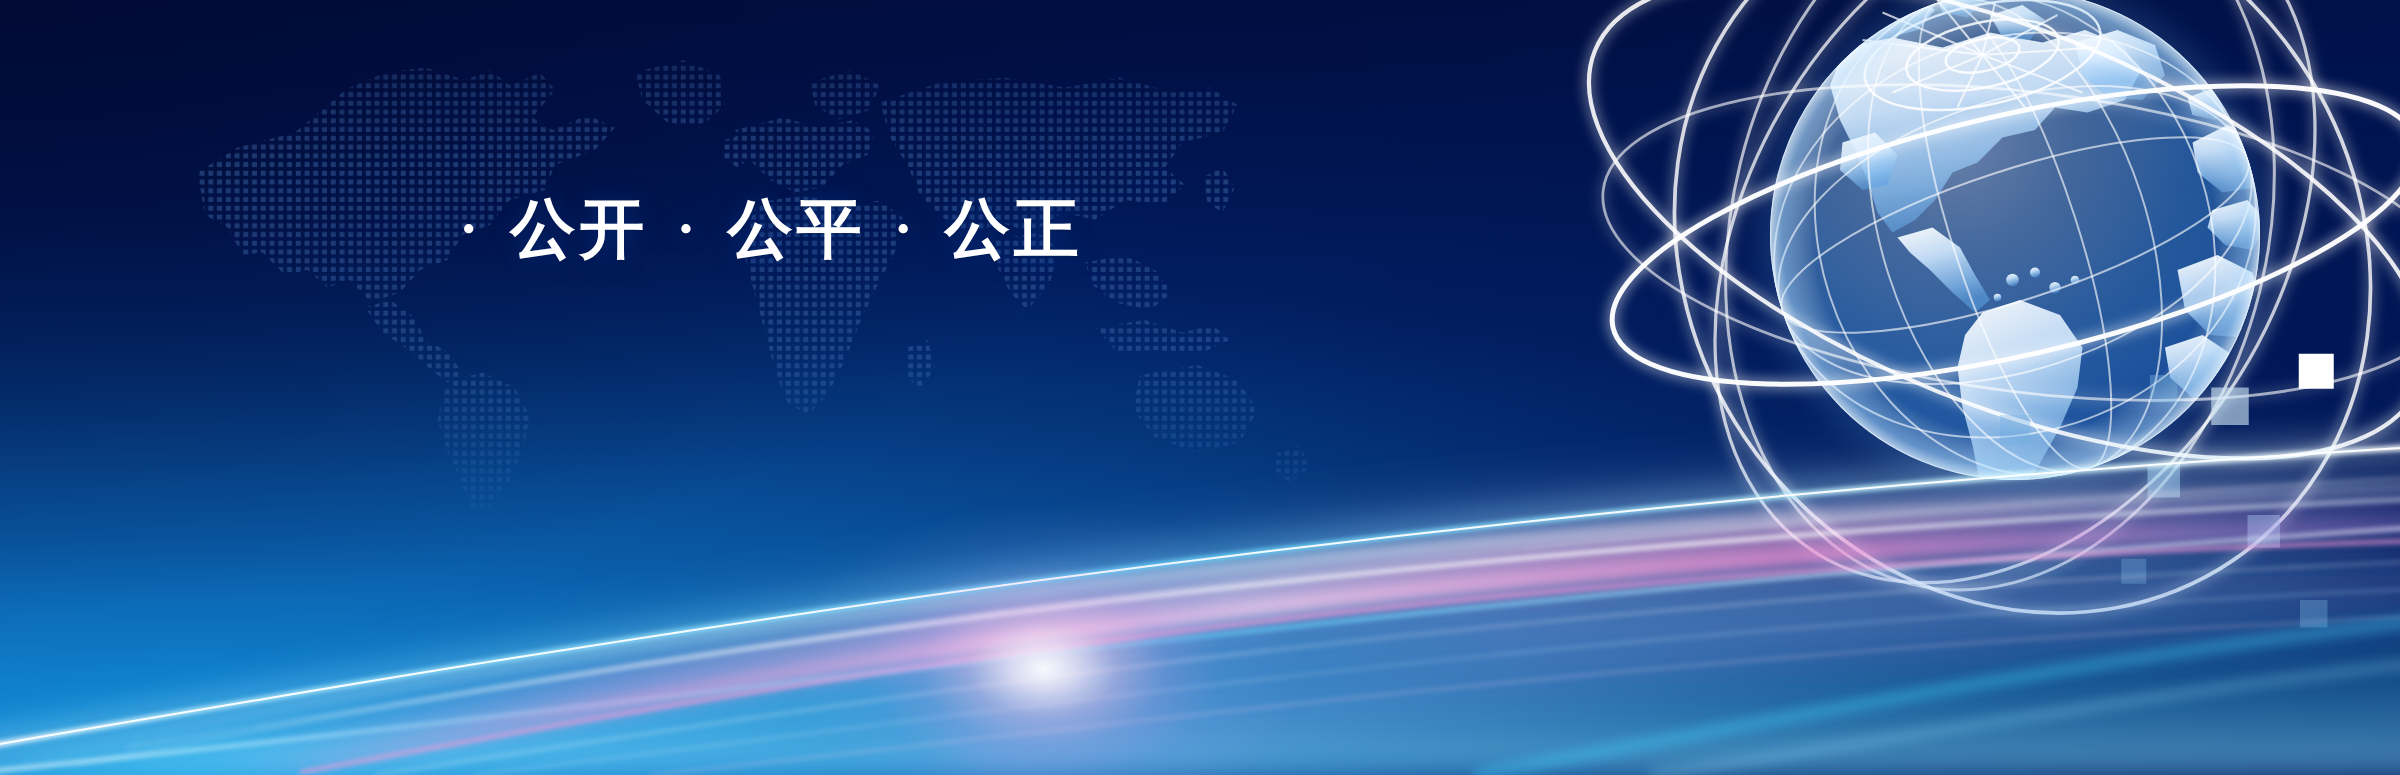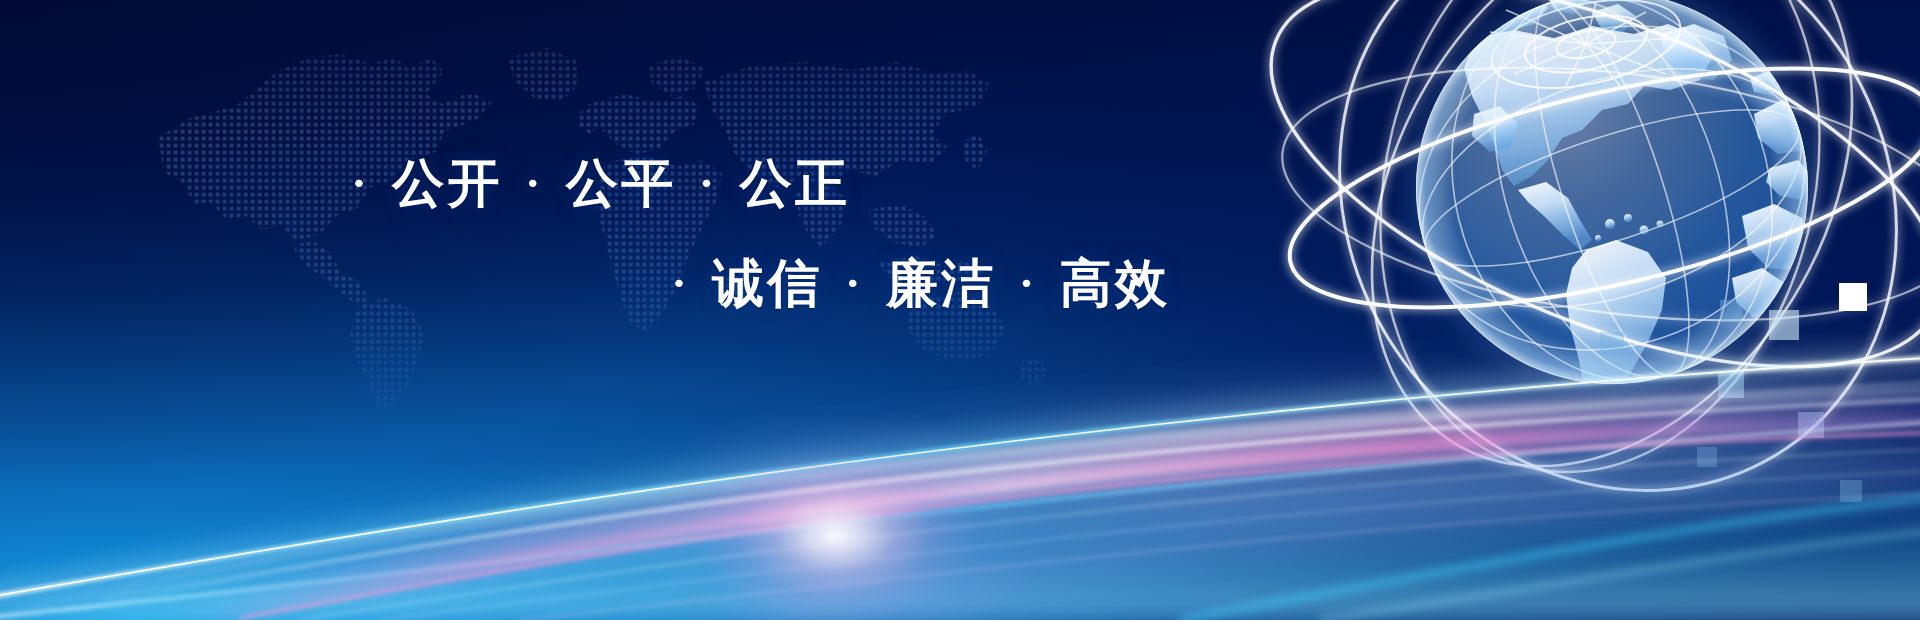--- a/index.html
+++ b/index.html
@@ -80,21 +80,21 @@
   .line{
     position:absolute;
     color:#ffffff;
     font-weight:700;
     white-space:nowrap;
     letter-spacing:.06em;
     text-shadow:0 0 16px rgba(10,60,150,.55), 0 1px 2px rgba(0,20,70,.5);
     font-family:"DejaVu Serif","Liberation Serif",serif;
     pointer-events:auto;
   }
-  .line-1{ left:352px; top:149px; font-size:52px; }
+  .line-1{ left:368px; top:149px; font-size:52px; }
   .line-2{ left:672px; top:249px; font-size:52px; }
   .line .sep{ font-size:40px; vertical-align:.10em; }
   .line .word{ margin:0 2px; }
 
   
   .sq{position:absolute;}
 </style>
 </head>
 <body>
 
@@ -379,23 +379,15 @@
 
   <div class="slogan">
     <div class="line line-1">
       <span class="sep">·</span>
       <span class="word">公开</span>
       <span class="sep">·</span>
       <span class="word">公平</span>
       <span class="sep">·</span>
       <span class="word">公正</span>
     </div>
-    <div class="line line-2">
-      <span class="sep">·</span>
-      <span class="word">诚信</span>
-      <span class="sep">·</span>
-      <span class="word">廉洁</span>
-      <span class="sep">·</span>
-      <span class="word">高效</span>
-    </div>
   </div>
 
 </div>
 
 </body></html>

